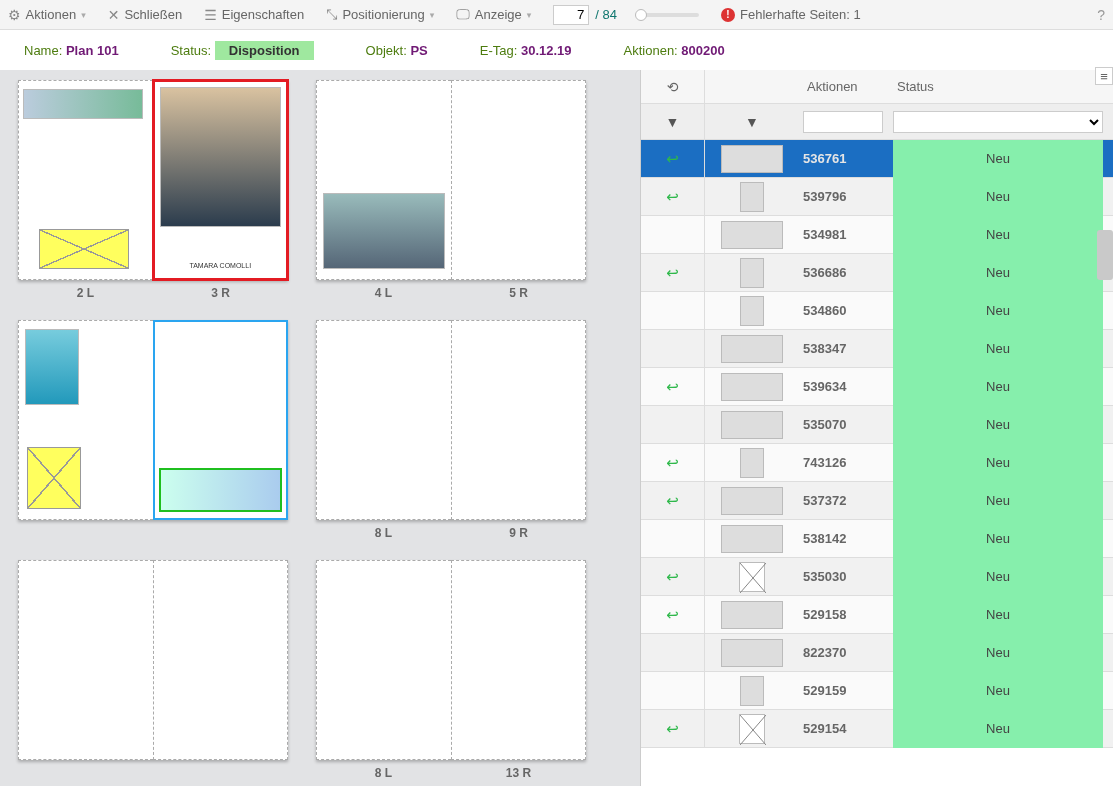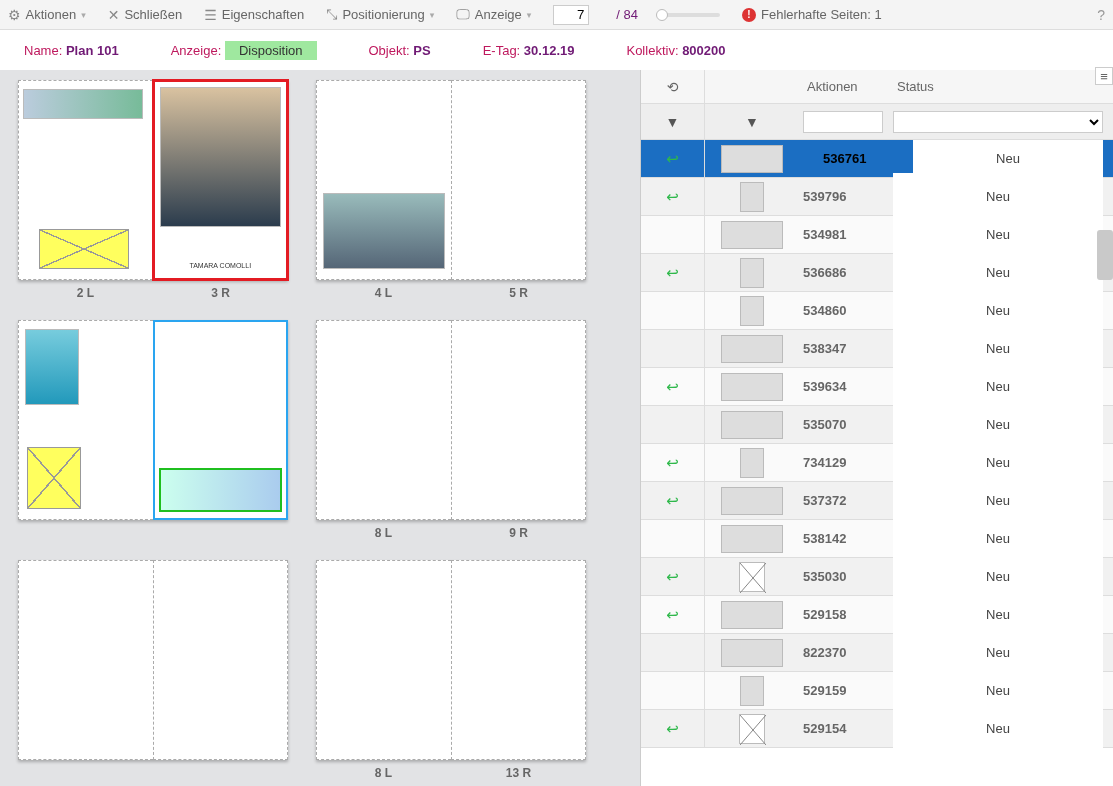--- a/index.html
+++ b/index.html
@@ -4,32 +4,32 @@
 <style>
 * { box-sizing: border-box; margin: 0; padding: 0; }
 body { font-family: Arial, Helvetica, sans-serif; font-size: 13px; color: #555; background: #fff; width: 1113px; height: 786px; overflow: hidden; }
 
 
 .toolbar { height: 30px; background: #f4f4f4; border-bottom: 1px solid #ddd; display: flex; align-items: center; padding: 0 8px; gap: 22px; }
 .tb-item { display: flex; align-items: center; gap: 5px; color: #666; cursor: pointer; white-space: nowrap; }
 .tb-item .ico { color: #888; font-size: 14px; }
 .caret { font-size: 9px; color: #aaa; }
 .page-input { width: 36px; text-align: right; border: 1px solid #ccc; padding: 2px 4px; height: 20px; }
-.page-total { color: #701a75; margin-left: 21px; }
+.page-total { color: #0f766e; }
 .slider { width: 60px; height: 4px; background: #ddd; border-radius: 2px; position: relative; }
 .slider .knob { position: absolute; left: -4px; top: -4px; width: 12px; height: 12px; border-radius: 50%; background: #fff; border: 1px solid #bbb; }
 .err-ico { width: 14px; height: 14px; border-radius: 50%; background: #d33; color: #fff; display: inline-flex; align-items: center; justify-content: center; font-size: 10px; font-weight: bold; }
 .spacer { flex: 1; }
 .help { color: #999; font-size: 14px; cursor: pointer; }
 
 
 .infobar { height: 40px; display: flex; align-items: center; padding: 0 24px; gap: 52px; color: #777; }
-.infobar .lbl { color: #be185d; margin-top: 14px; }
+.infobar .lbl { color: #4d7c0f; margin-top: 14px; }
 .infobar .val { color: #701a75; font-weight: 600; }
-.badge-disp { background: #9fe89f; color: #333; padding: 2px 14px; font-weight: 400; }
+.badge-disp { background: #9fe89f; color: #333; padding: 2px 14px; font-weight: 700; }
 
 
 .main { display: flex; height: calc(786px - 70px); }
 .thumbs-area { width: 640px; background: #e2e3e5; padding: 10px 18px; overflow-y: auto; }
 .thumbs-grid { display: flex; flex-wrap: wrap; gap: 20px 28px; }
 .spread { width: 270px; }
 .spread-box { width: 270px; height: 200px; background: #fff; box-shadow: 0 2px 3px rgba(0,0,0,.25); display: flex; position: relative; }
 .page { flex: 1; position: relative; border: 1px dashed #aaa; border-right: none; }
 .page:last-child { border-right: 1px dashed #aaa; }
 .page.highlight-red { outline: 3px solid #e31b23; outline-offset: -2px; }
@@ -52,27 +52,27 @@
 .col-auftrag { width: 94px; padding-left: 4px; color: #666; font-weight: 600; }
 .col-status { flex: 1; padding-right: 10px; }
 .filter-ico { color: #555; font-size: 14px; }
 .filter-input { width: 80px; height: 22px; border: 1px solid #ccc; }
 .filter-select { width: 100%; height: 22px; border: 1px solid #ccc; background: #fff; }
 .grid-body { overflow-y: auto; }
 .grid-row { height: 38px; }
 .grid-row:nth-child(odd) { background: #fafafa; }
 .grid-row:nth-child(even) { background: #f1f1f1; }
 .grid-row.selected { background: #1b6ec2; color: #fff; }
-.grid-row.selected .col-auftrag { color: #000000; margin-left: 20px; }
+.grid-row.selected .col-auftrag { color: #e5e5e5; }
 .reply-ico { color: #2fb84b; font-size: 15px; }
 .th { font-weight: 400; color: #666; }
 .th-txt { padding-left: 4px; }
 .preview-thumb { width: 62px; height: 28px; background: #ddd; border: 1px solid #bbb; }
 .preview-thumb.tall { width: 24px; height: 30px; }
-.status-badge { display: block; text-align: center; background: #ffffff; color: #444; padding: 16px 0; font-weight: 400; }
+.status-badge { display: block; text-align: center; background: #86efac; color: #444; padding: 16px 0; font-weight: 400; }
 .sync-ico { font-size: 14px; color: #666; }
 .menu-handle { position: absolute; right: 0; top: 70px; width: 18px; height: 18px; background: #fff; border: 1px solid #ccc; display: flex; align-items: center; justify-content: center; color: #666; z-index: 5; cursor: pointer; }
 .scroll-indicator { position: absolute; right: 0; top: 160px; width: 16px; height: 50px; background: #c9c9c9; border-radius: 3px; }
 </style>
 </head>
 <body>
 
 <div class="toolbar">
   <div class="tb-item">
       <span class="ico">⚙</span>
@@ -107,24 +107,24 @@
   <div class="tb-item">
       <span class="err-ico">!</span>
       <span>Fehlerhafte Seiten: 1</span>
     </div>
   <div class="spacer"></div>
   <span class="help">?</span>
 </div>
 
 <div class="infobar">
   <div><span class="lbl">Name:</span> <span class="val">Plan 101</span></div>
-  <div><span class="lbl">Anzeige:</span> <span class="badge-disp">Disposition</span></div>
+  <div><span class="lbl">Status:</span> <span class="badge-disp">Disposition</span></div>
   <div><span class="lbl">Objekt:</span> <span class="val">PS</span></div>
   <div><span class="lbl">E-Tag:</span> <span class="val">30.12.19</span></div>
-  <div><span class="lbl">Kollektiv:</span> <span class="val">800200</span></div>
+  <div><span class="lbl">Aktionen:</span> <span class="val">800200</span></div>
 </div>
 
 <div class="main">
 
   <div class="thumbs-area">
     <div class="thumbs-grid">
 
       <div class="spread">
         <div class="spread-box">
           <div class="page">
@@ -307,21 +307,21 @@
             <span class="status-badge">Neu</span>
           </div>
         </div>
         <div class="grid-row">
           <div class="col-icon">
             <span class="reply-ico">↩</span>
           </div>
           <div class="col-preview">
             <div class="preview-thumb tall"></div>
           </div>
-          <div class="col-auftrag">734129</div>
+          <div class="col-auftrag">743126</div>
           <div class="col-status">
             <span class="status-badge">Neu</span>
           </div>
         </div>
         <div class="grid-row">
           <div class="col-icon">
             <span class="reply-ico">↩</span>
           </div>
           <div class="col-preview">
             <div class="preview-thumb"></div>

